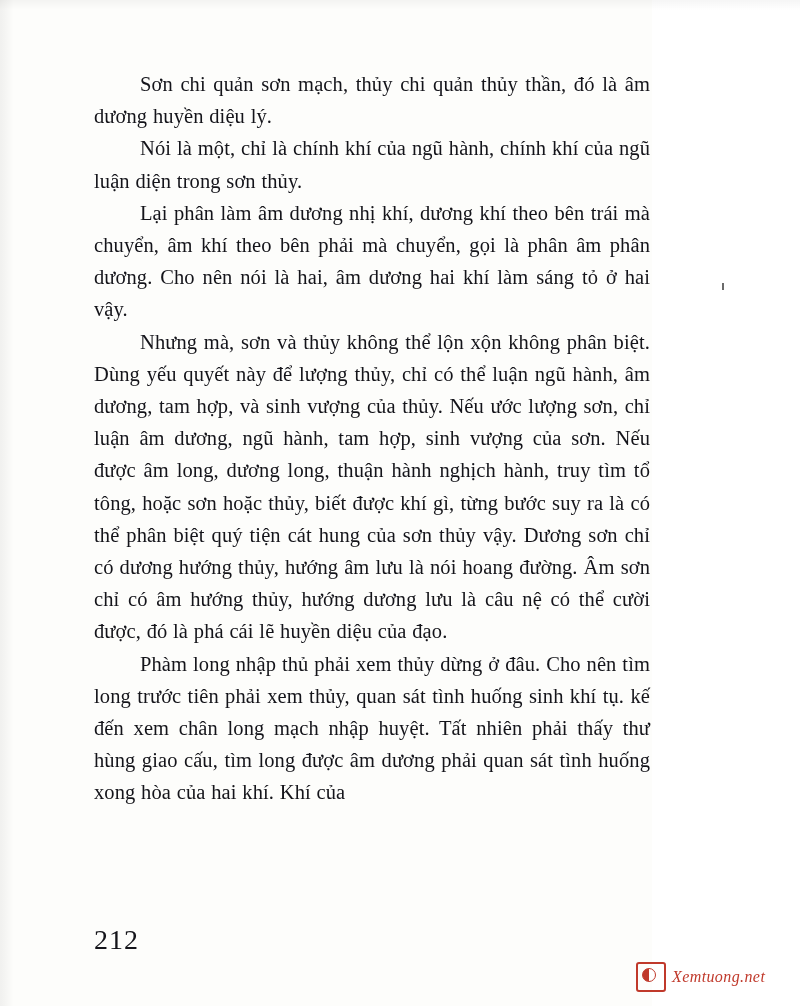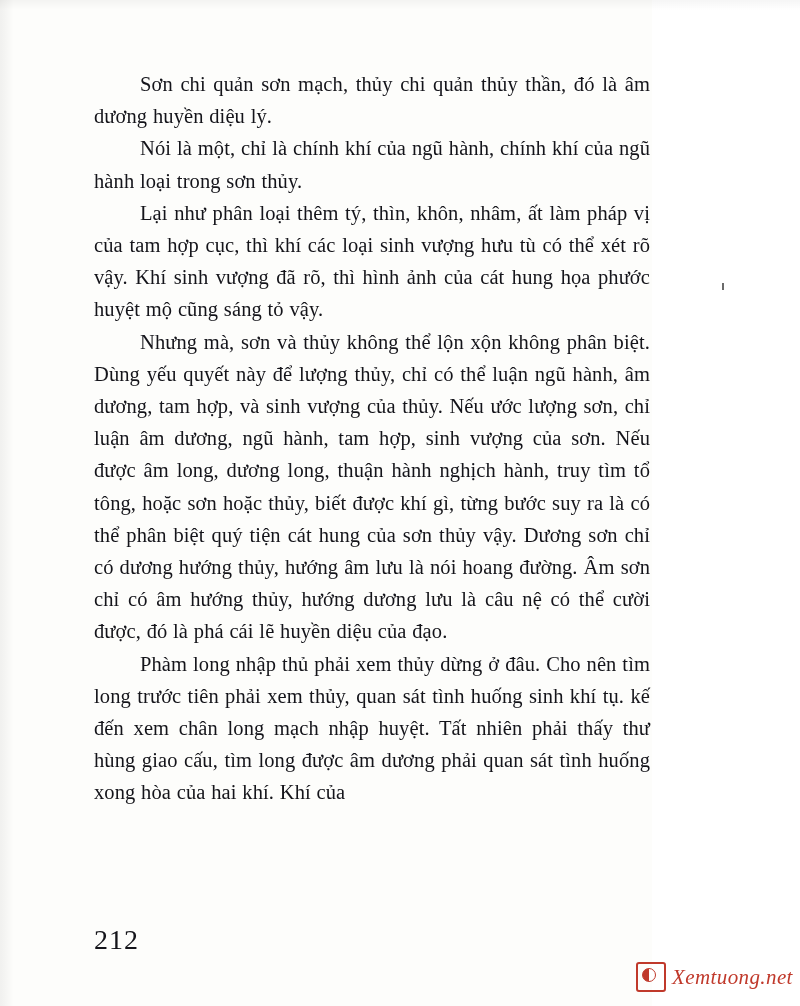--- a/index.html
+++ b/index.html
@@ -74,21 +74,21 @@
     width: 14px;
     height: 14px;
     border-radius: 50%;
     background: linear-gradient(90deg, #c0392b 50%, #ffffff 50%);
     border: 1px solid #c0392b;
     box-sizing: border-box;
   }
   .wm-text {
     font-family: "Liberation Serif", serif;
     font-style: italic;
-    font-size: 21px;
+    font-size: 16px;
     color: #c0392b;
     letter-spacing: 0.4px;
     white-space: nowrap;
   }
   .margin-tick {
     position: absolute;
     left: 722px;
     top: 283px;
     width: 2px;
     height: 7px;
@@ -117,22 +117,22 @@
 
 <div class="page">
 
   <div class="edge-shade-top"></div>
   <div class="edge-shade-left"></div>
 
   <div class="margin-tick"></div>
 
   <div class="textblock">
     <p class="para">Sơn chi quản sơn mạch, thủy chi quản thủy thần, đó là âm dương huyền diệu lý.</p>
-    <p class="para">Nói là một, chỉ là chính khí của ngũ hành, chính khí của ngũ hành loại trong sơn thủy.</p>
-    <p class="para">Lại như phân loại thêm tý, thìn, khôn, nhâm, ất làm pháp vị của tam hợp cục, thì khí các loại sinh vượng hưu tù có thể xét rõ vậy. Khí sinh vượng đã rõ, thì hình ảnh của cát hung họa phước huyệt mộ cũng sáng tỏ vậy.</p>
+    <p class="para">Nói là một, chỉ là chính khí của ngũ hành, chính khí của ngũ luận diện trong sơn thủy.</p>
+    <p class="para">Lại phân làm âm dương nhị khí, dương khí theo bên trái mà chuyển, âm khí theo bên phải mà chuyển, gọi là phân âm phân dương. Cho nên nói là hai, âm dương hai khí làm sáng tỏ ở hai vậy.</p>
     <p class="para">Nhưng mà, sơn và thủy không thể lộn xộn không phân biệt. Dùng yếu quyết này để lượng thủy, chỉ có thể luận ngũ hành, âm dương, tam hợp, và sinh vượng của thủy. Nếu ước lượng sơn, chỉ luận âm dương, ngũ hành, tam hợp, sinh vượng của sơn. Nếu được âm long, dương long, thuận hành nghịch hành, truy tìm tổ tông, hoặc sơn hoặc thủy, biết được khí gì, từng bước suy ra là có thể phân biệt quý tiện cát hung của sơn thủy vậy. Dương sơn chỉ có dương hướng thủy, hướng âm lưu là nói hoang đường. Âm sơn chỉ có âm hướng thủy, hướng dương lưu là câu nệ có thể cười được, đó là phá cái lẽ huyền diệu của đạo.</p>
     <p class="para">Phàm long nhập thủ phải xem thủy dừng ở đâu. Cho nên tìm long trước tiên phải xem thủy, quan sát tình huống sinh khí tụ. kế đến xem chân long mạch nhập huyệt. Tất nhiên phải thấy thư hùng giao cấu, tìm long được âm dương phải quan sát tình huống xong hòa của hai khí. Khí của</p>
   </div>
 
   <div class="page-number">212</div>
 
   <div class="watermark">
     <div class="wm-mark"></div>
     <div class="wm-text">Xemtuong.net</div>
   </div>

